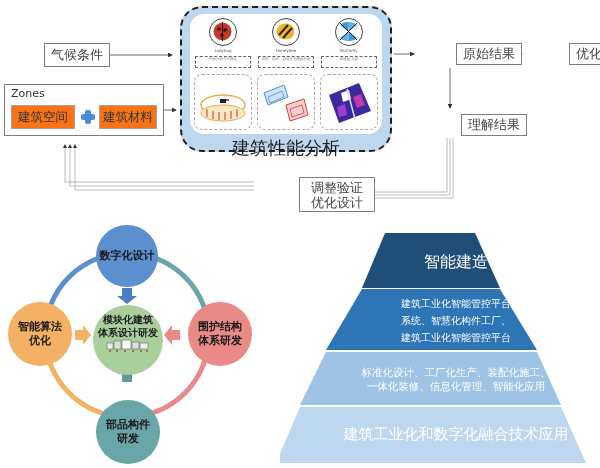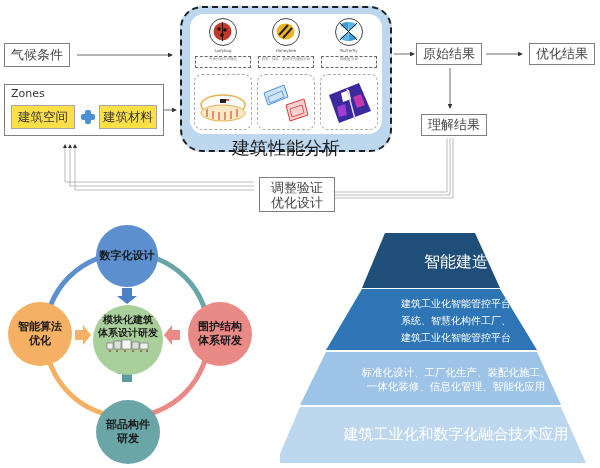--- a/index.html
+++ b/index.html
@@ -1,21 +1,21 @@
 <!DOCTYPE html>
 <html><head>
 <meta charset="utf-8">
 <style>
   html,body{margin:0;padding:0;background:#ffffff;}
   body{width:600px;height:468px;position:relative;overflow:hidden;font-family:"DejaVu Sans",sans-serif;}
   .abs{position:absolute;}
-  .box{position:absolute;border:1px solid #7f7f7f;background:#fff;color:#444;font-size:13px;display:flex;align-items:center;justify-content:center;box-sizing:border-box;}
+  .box{position:absolute;border:1px solid #7f7f7f;background:#fff;color:#444;font-size:13px;display:flex;align-items:center;justify-content:center;box-sizing:border-box;margin-left:40px;}
   .zones{position:absolute;left:4px;top:84px;width:160px;height:52px;border:1px solid #7f7f7f;box-sizing:border-box;background:#fff;}
   .zones-title{position:absolute;left:6px;top:2px;font-size:11px;color:#333;}
-  .zone-item{position:absolute;top:20px;height:24px;background:#fde047;border:1px solid #a6a6a6;box-sizing:border-box;font-size:12.5px;color:#333;display:flex;align-items:center;justify-content:center;}
+  .zone-item{position:absolute;top:20px;height:24px;background:#f97316;border:1px solid #a6a6a6;box-sizing:border-box;font-size:12.5px;color:#333;display:flex;align-items:center;justify-content:center;}
   .perf-outer{position:absolute;left:180px;top:6px;width:212px;height:146px;border:2.5px dashed #1f1f1f;border-radius:22px;background:#bdd7ee;box-sizing:border-box;}
   .perf-inner{position:absolute;left:8px;top:6px;width:192px;height:120px;background:#fff;border-radius:14px;}
   .tool{position:absolute;top:0;width:62px;height:120px;}
   .tool-icon{position:absolute;left:17px;top:4px;width:28px;height:28px;border-radius:50%;border:1.5px solid #444;box-sizing:border-box;background:#fff;}
   .tool-name{position:absolute;left:0;width:62px;top:34px;font-size:4px;color:#555;text-align:center;}
   .tool-desc{position:absolute;left:3px;top:42px;width:56px;height:12px;border:1px dashed #666;box-sizing:border-box;font-size:3.5px;color:#777;text-align:center;line-height:5px;overflow:hidden;}
   .tool-img{position:absolute;left:2px;top:60px;width:58px;height:56px;border:1px dashed #aaa;border-radius:8px;box-sizing:border-box;background:#fff;}
   .perf-label{position:absolute;left:0;width:100%;top:128px;text-align:center;font-size:18px;color:#1f1f1f;}
   .circle{position:absolute;border-radius:50%;display:flex;align-items:center;justify-content:center;text-align:center;font-weight:bold;color:#1a1a1a;font-size:11px;line-height:14px;}
   .pyr-text{position:absolute;left:16px;width:100%;text-align:center;color:#fff;font-weight:normal;}

